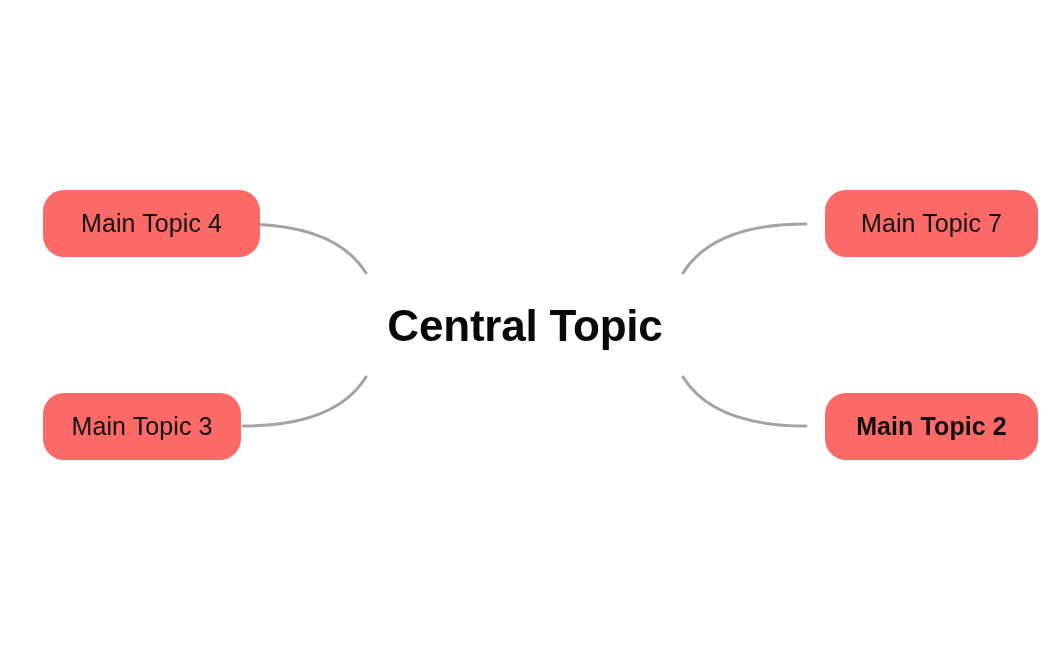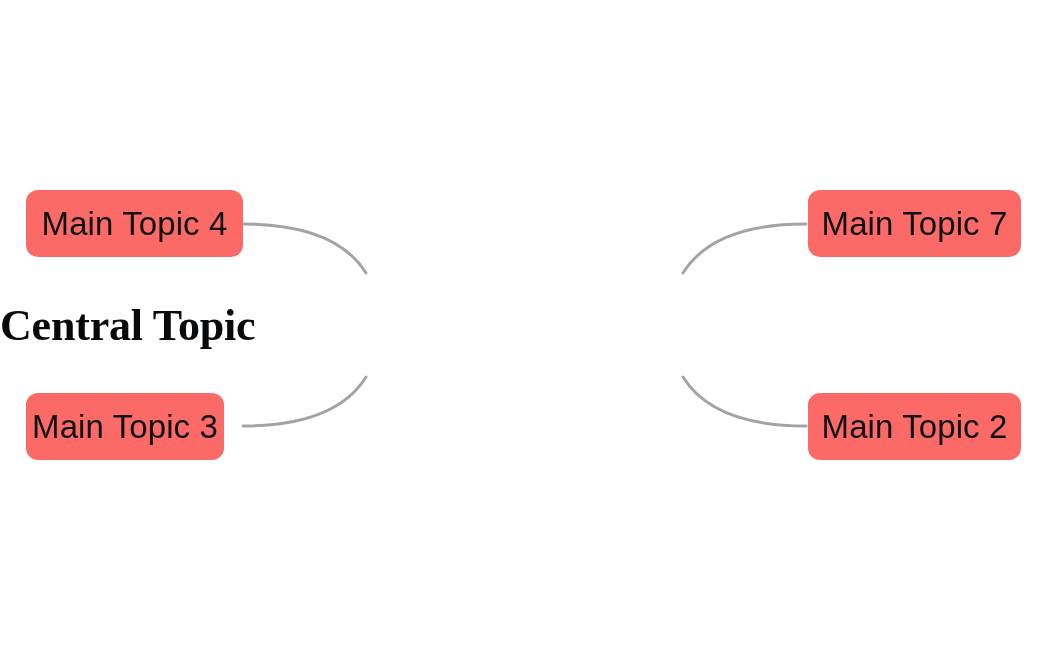--- a/index.html
+++ b/index.html
@@ -30,30 +30,31 @@
     top: 0;
     width: 1050px;
     height: 650px;
     pointer-events: none;
   }
 
   .topic-node {
     position: absolute;
     box-sizing: border-box;
     background: #fb6a67;
-    border-radius: 12px;
+    border-radius: 21px;
     display: flex;
     align-items: center;
     justify-content: center;
     color: #101010;
-    font-size: 33px;
+    font-size: 25px;
     font-weight: 400;
     letter-spacing: 0.1px;
     line-height: 1;
     white-space: nowrap;
+    margin-left: 17px;
   }
 
   .node-label {
     display: block;
   }
 
   
   #node-topic-4 {
     left: 26px;
     top: 190px;
@@ -76,37 +77,38 @@
     width: 213px;
     height: 67px;
   }
 
   
   #node-topic-2 {
     left: 808px;
     top: 393px;
     width: 213px;
     height: 67px;
+    font-weight: bold;
   }
 
   #central-topic {
     position: absolute;
     left: 0;
     top: 296px;
     width: 1050px;
     height: 60px;
     display: flex;
     align-items: center;
+    justify-content: center;
     font-size: 44px;
     font-weight: 700;
     color: #08090a;
     letter-spacing: -0.2px;
     line-height: 1;
     white-space: nowrap;
-    font-family: Liberation Serif, serif;
   }
 </style>
 </head>
 <body>
 
 <div id="mindmap-canvas">
 
   <svg id="connector-layer" viewBox="0 0 1050 650">
     <path fill="none" stroke="#a3a3a3" stroke-width="3" stroke-linecap="round" d="M 243 224 C 310 224 348 244 366 273"></path>
     <path fill="none" stroke="#a3a3a3" stroke-width="3" stroke-linecap="round" d="M 243 426 C 310 426 348 406 366 377"></path>

